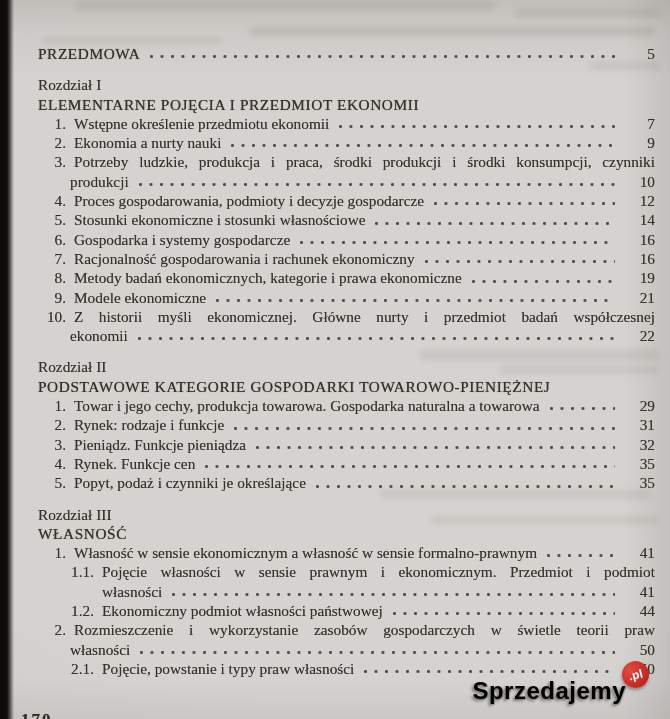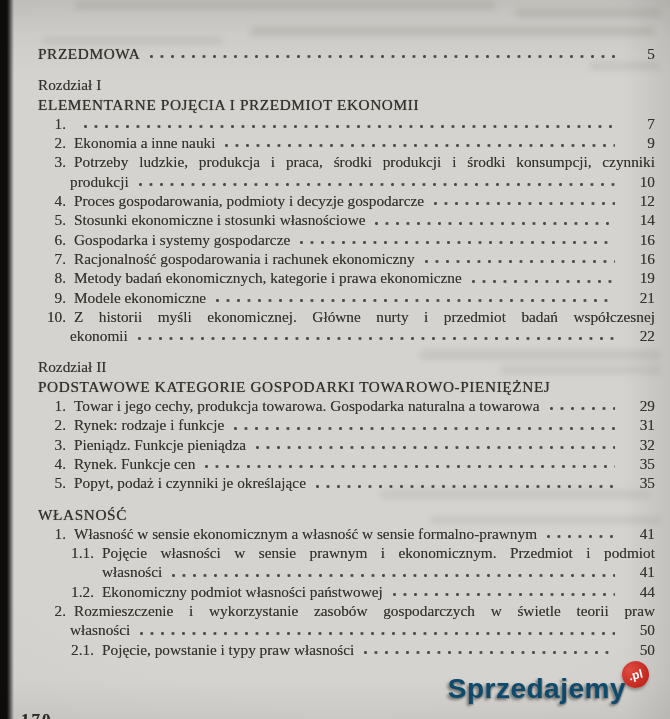--- a/index.html
+++ b/index.html
@@ -48,22 +48,22 @@
   .gap{margin-top:12px;}
   .cont{margin-left:32px;}
   .lv2{margin-left:20px;}
   .lv2 .num{flex-basis:36px;}
   .lv2 .cont{margin-left:44px;}
   .ent2 .row:first-child{align-items:baseline;}
 
   
   .wm-text{
     position:absolute;right:44px;bottom:14px;z-index:5;
-    font-family:"Liberation Sans","DejaVu Sans",sans-serif;font-weight:bold;font-size:28px;
-    color:#0c4a6e;letter-spacing:.5px;
+    font-family:"Liberation Sans","DejaVu Sans",sans-serif;font-weight:bold;font-size:24px;
+    color:#000000;letter-spacing:.5px;
     text-shadow:-2px 2px 3px rgba(104,102,96,.85),1px 1px 1px rgba(104,102,96,.5);
   }
   .wm-badge{
     position:absolute;right:21px;bottom:31px;z-index:6;
     width:27px;height:27px;border-radius:50%;
     background:radial-gradient(circle at 35% 30%,#e04a40,#c1271f 72%);
     color:#fff;font-family:"Liberation Sans","DejaVu Sans",sans-serif;font-weight:bold;font-size:12px;
     display:flex;align-items:center;justify-content:center;
     transform:rotate(-14deg);
     box-shadow:-1px 2px 3px rgba(90,88,84,.55);
@@ -98,26 +98,27 @@
       <span class="leader"></span>
       <span class="pg">5</span>
     </div>
 
     <div class="gap">
       <div>Rozdział I</div>
       <div class="caps">ELEMENTARNE POJĘCIA I PRZEDMIOT EKONOMII</div>
 
       <div class="row">
         <span class="num">1.</span>
+        <span class="txt">Wstępne określenie przedmiotu ekonomii</span>
         <span class="leader"></span>
         <span class="pg">7</span>
       </div>
       <div class="row">
         <span class="num">2.</span>
-        <span class="txt">Ekonomia a inne nauki</span>
+        <span class="txt">Ekonomia a nurty nauki</span>
         <span class="leader"></span>
         <span class="pg">9</span>
       </div>
       <div class="ent2">
         <div class="row">
           <span class="num">3.</span>
           <span class="just">Potrzeby ludzkie, produkcja i praca, środki produkcji i środki konsumpcji, czynniki</span>
         </div>
         <div class="row cont">
           <span class="txt">produkcji</span>
@@ -204,20 +205,21 @@
       </div>
       <div class="row">
         <span class="num">5.</span>
         <span class="txt">Popyt, podaż i czynniki je określające</span>
         <span class="leader"></span>
         <span class="pg">35</span>
       </div>
     </div>
 
     <div class="gap">
+      <div>Rozdział III</div>
       <div class="caps">WŁASNOŚĆ</div>
 
       <div class="row">
         <span class="num">1.</span>
         <span class="txt">Własność w sensie ekonomicznym a własność w sensie formalno-prawnym</span>
         <span class="leader"></span>
         <span class="pg">41</span>
       </div>
       <div class="ent2 lv2">
         <div class="row">

